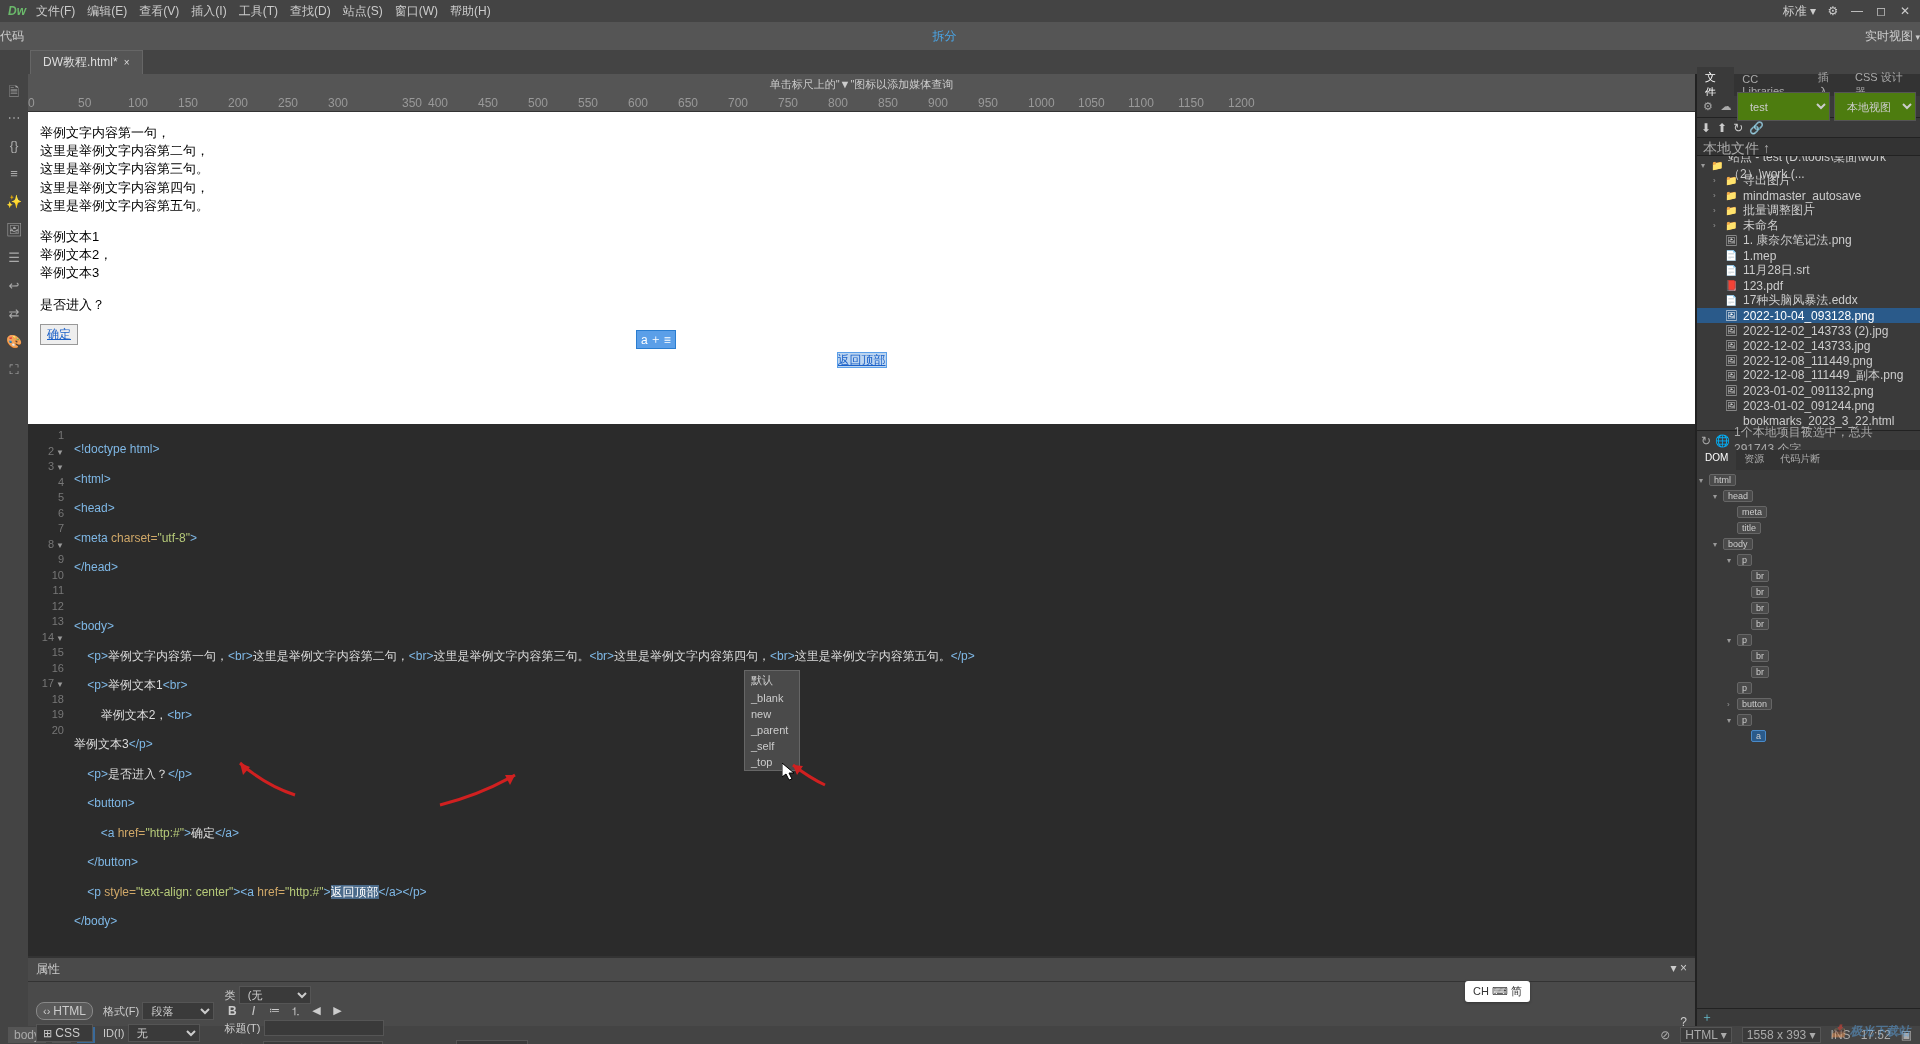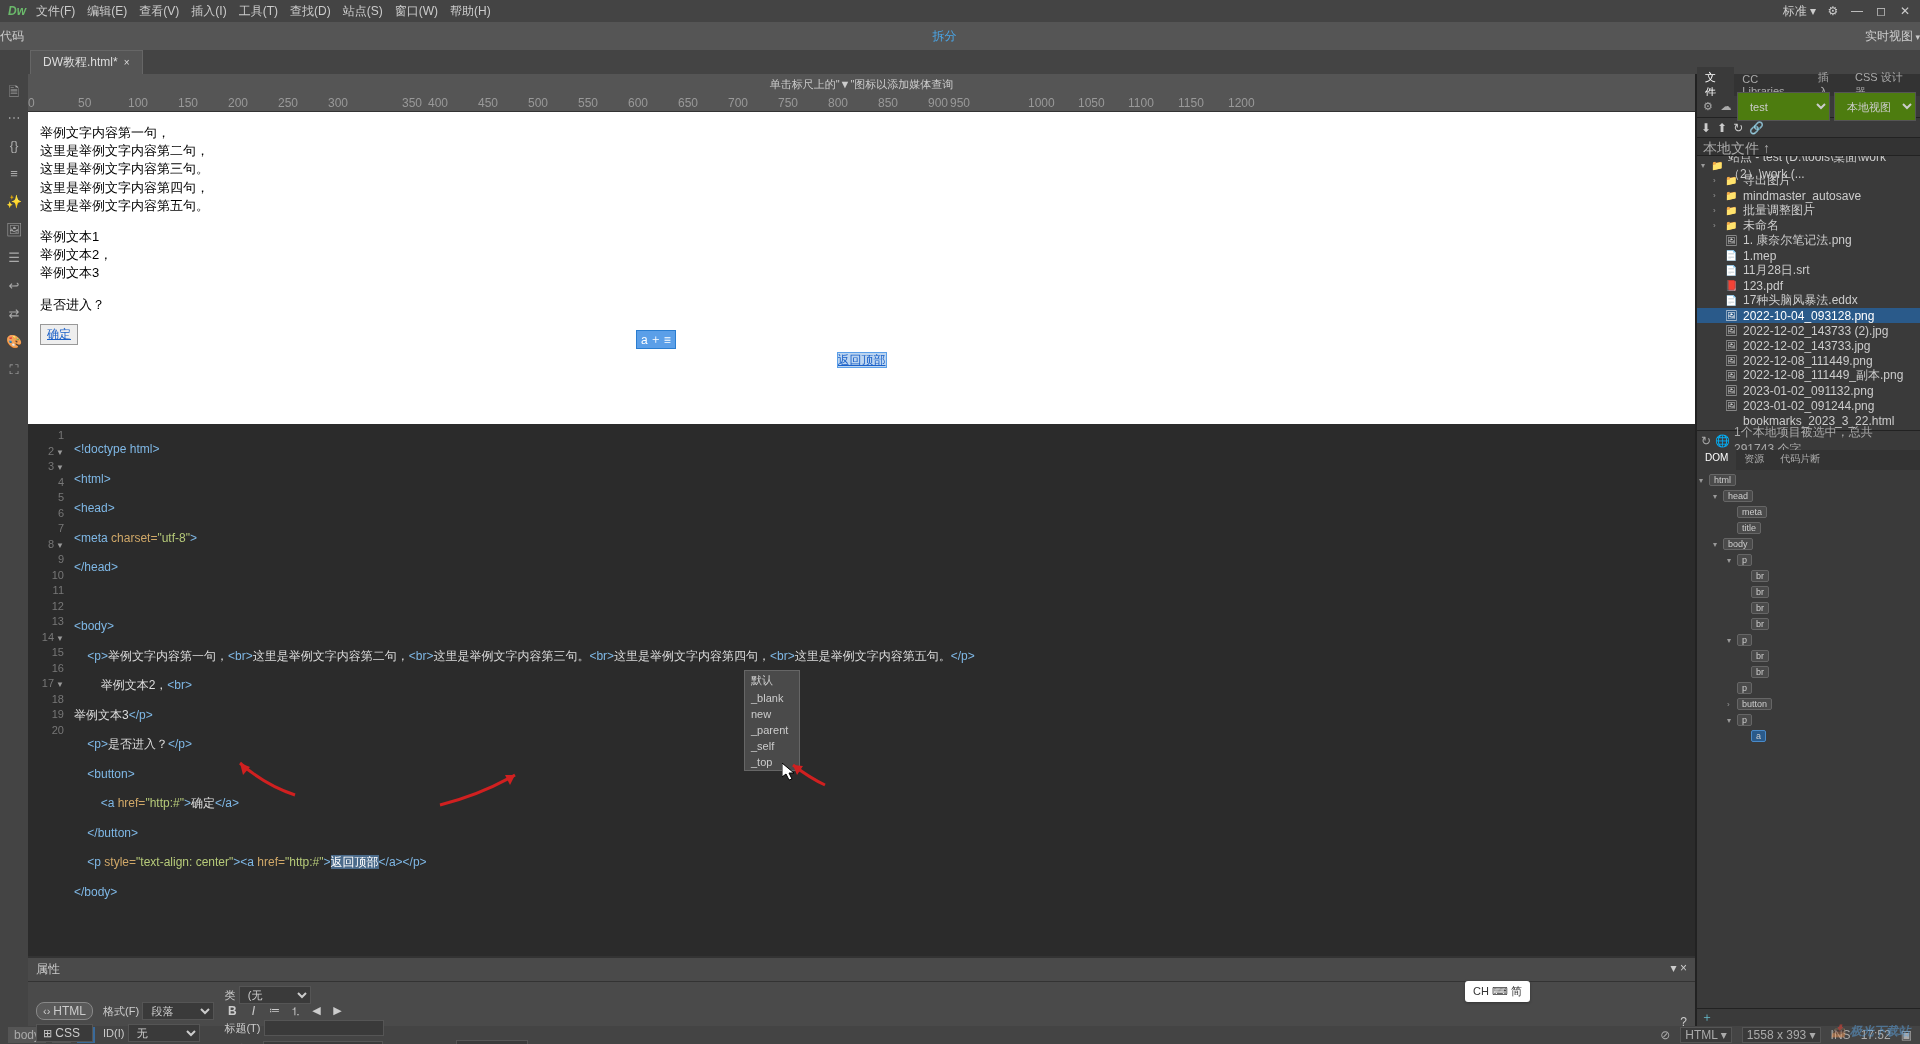--- a/index.html
+++ b/index.html
@@ -198,21 +198,21 @@
         <span class="tick" style="left: 450px;">450</span>
         <span class="tick" style="left: 500px;">500</span>
         <span class="tick" style="left: 550px;">550</span>
         <span class="tick" style="left: 600px;">600</span>
         <span class="tick" style="left: 650px;">650</span>
         <span class="tick" style="left: 700px;">700</span>
         <span class="tick" style="left: 750px;">750</span>
         <span class="tick" style="left: 800px;">800</span>
         <span class="tick" style="left: 850px;">850</span>
         <span class="tick" style="left: 900px;">900</span>
-        <span class="tick" style="left: 922px;">950</span>
+        <span class="tick" style="left: 950px;">950</span>
         <span class="tick" style="left: 1000px;">1000</span>
         <span class="tick" style="left: 1050px;">1050</span>
         <span class="tick" style="left: 1100px;">1100</span>
         <span class="tick" style="left: 1150px;">1150</span>
         <span class="tick" style="left: 1200px;">1200</span>
       </div>
 
     <div class="live-view">
       <p>举例文字内容第一句，</p>
       <p>这里是举例文字内容第二句，</p>
@@ -260,20 +260,21 @@
         </div>
       <div class="codelines">
 <div class="cl"><span class="tok-tag">&lt;!doctype html&gt;</span></div>
 <div class="cl"><span class="tok-tag">&lt;html&gt;</span></div>
 <div class="cl"><span class="tok-tag">&lt;head&gt;</span></div>
 <div class="cl"><span class="tok-tag">&lt;meta </span><span class="tok-attr">charset=</span><span class="tok-str">"utf-8"</span><span class="tok-tag">&gt;</span></div>
 <div class="cl"><span class="tok-tag">&lt;/head&gt;</span></div>
 <div class="cl"></div>
 <div class="cl"><span class="tok-tag">&lt;body&gt;</span></div>
 <div class="cl"><span class="tok-tag">    &lt;p&gt;</span><span class="tok-txt">举例文字内容第一句，</span><span class="tok-tag">&lt;br&gt;</span><span class="tok-txt">这里是举例文字内容第二句，</span><span class="tok-tag">&lt;br&gt;</span><span class="tok-txt">这里是举例文字内容第三句。</span><span class="tok-tag">&lt;br&gt;</span><span class="tok-txt">这里是举例文字内容第四句，</span><span class="tok-tag">&lt;br&gt;</span><span class="tok-txt">这里是举例文字内容第五句。</span><span class="tok-tag">&lt;/p&gt;</span></div>
+<div class="cl"><span class="tok-tag">    &lt;p&gt;</span><span class="tok-txt">举例文本1</span><span class="tok-tag">&lt;br&gt;</span></div>
 <div class="cl"><span class="tok-txt">        举例文本2，</span><span class="tok-tag">&lt;br&gt;</span></div>
 <div class="cl"><span class="tok-txt">举例文本3</span><span class="tok-tag">&lt;/p&gt;</span></div>
 <div class="cl"><span class="tok-tag">    &lt;p&gt;</span><span class="tok-txt">是否进入？</span><span class="tok-tag">&lt;/p&gt;</span></div>
 <div class="cl"><span class="tok-tag">    &lt;button&gt;</span></div>
 <div class="cl"><span class="tok-tag">        &lt;a </span><span class="tok-attr">href=</span><span class="tok-str">"http:#"</span><span class="tok-tag">&gt;</span><span class="tok-txt">确定</span><span class="tok-tag">&lt;/a&gt;</span></div>
 <div class="cl"><span class="tok-tag">    &lt;/button&gt;</span></div>
 <div class="cl"><span class="tok-tag">    &lt;p </span><span class="tok-attr">style=</span><span class="tok-str">"text-align: center"</span><span class="tok-tag">&gt;&lt;a </span><span class="tok-attr">href=</span><span class="tok-str">"http:#"</span><span class="tok-tag">&gt;</span><span class="tok-sel">返回顶部</span><span class="tok-tag">&lt;/a&gt;&lt;/p&gt;</span></div>
 <div class="cl"><span class="tok-tag">&lt;/body&gt;</span></div>
 
 

